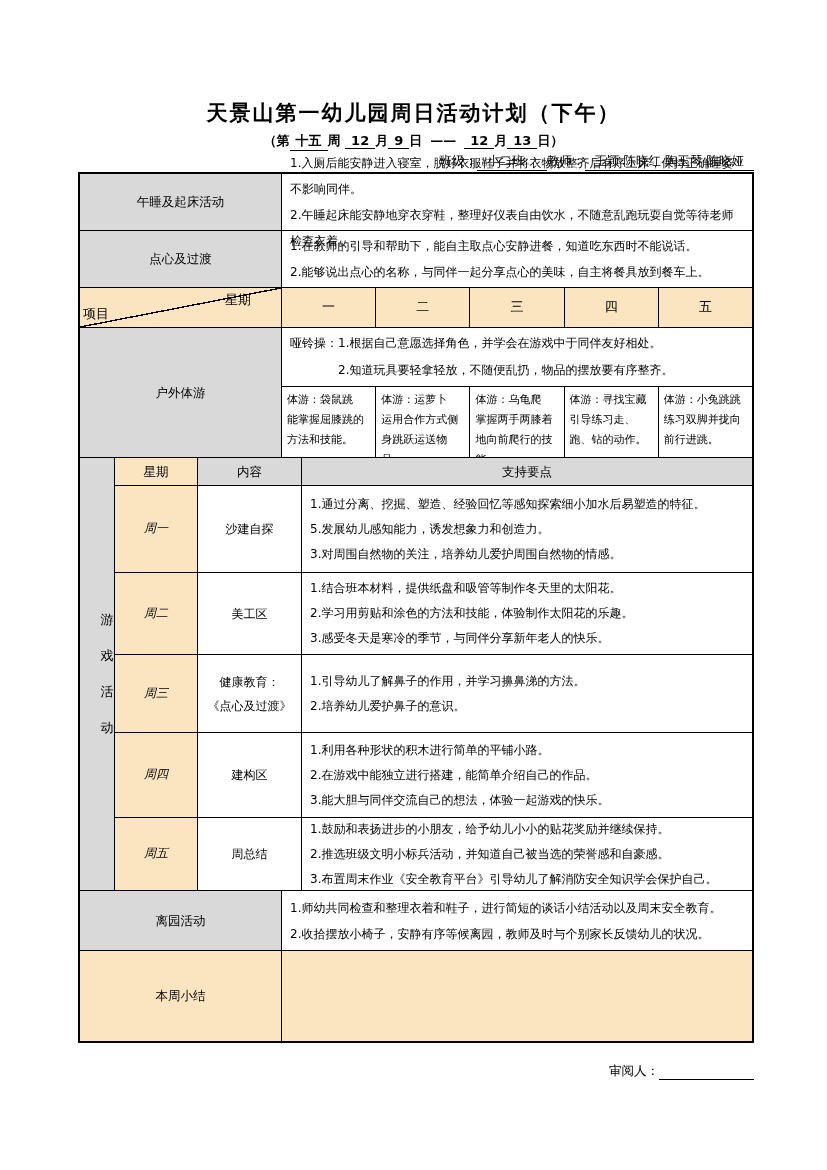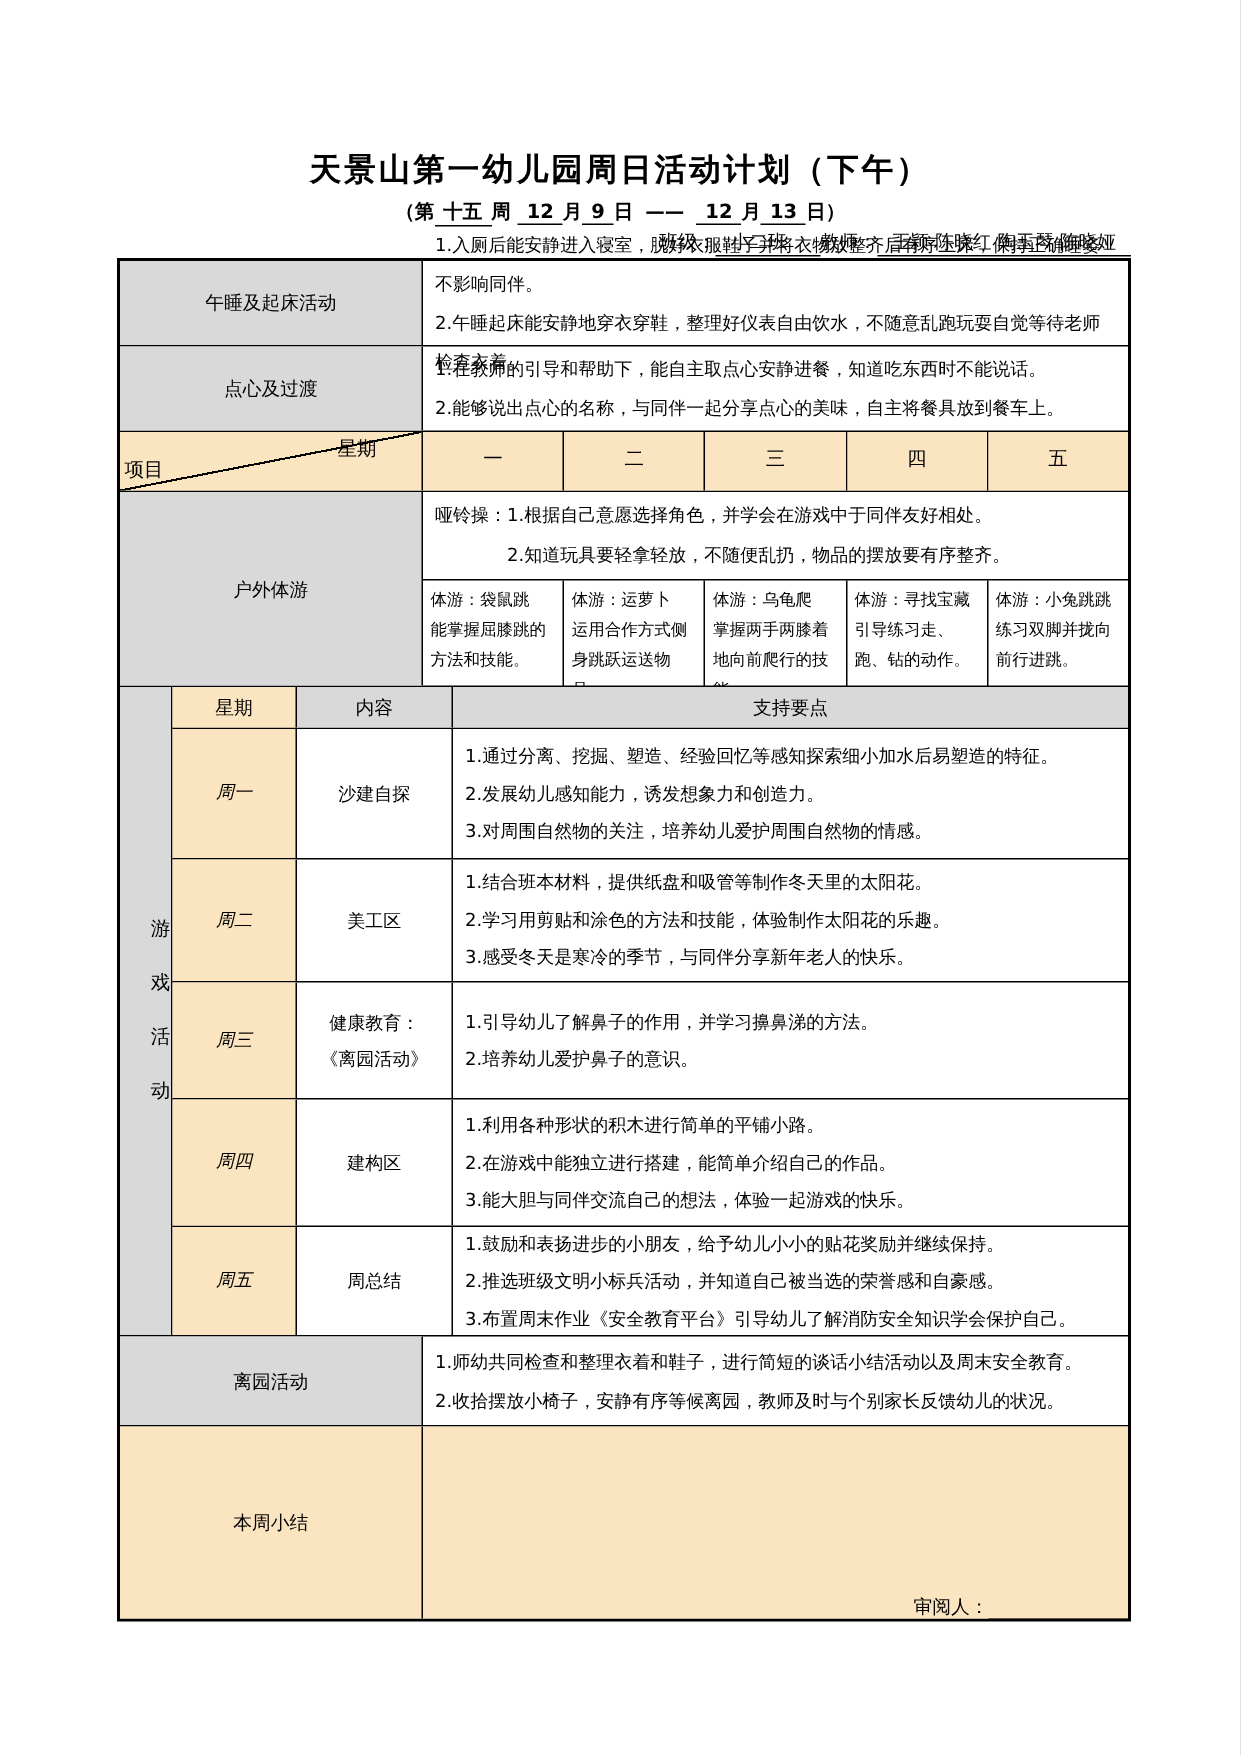--- a/index.html
+++ b/index.html
@@ -37,21 +37,21 @@
   .cell:last-child { border-right:none; }
   .gray { background:#d9d9d9; }
   .cream { background:#fbe5c1; }
   .lbl {
     width:202px; flex:0 0 202px; display:flex; align-items:center; justify-content:center;
     font-size:12.5px; text-align:center;
   }
   .content { flex:1; display:flex; flex-direction:column; justify-content:center; padding:4px 8px; }
   .content .line { line-height:26px; }
   .r1 { height:57px; } .r2 { height:57px; } .r3 { height:40px; }
-  .r4 { height:130px; } .r5 { height:433px; } .r6 { height:60px; } .r7 { height:128px; }
+  .r4 { height:130px; } .r5 { height:433px; } .r6 { height:60px; } .r7 { height:90px; }
   
   .diag {
     width:202px; flex:0 0 202px; position:relative; font-size:13px;
     background-image:linear-gradient(to bottom right,
       transparent calc(50% - 0.7px), #000 calc(50% - 0.7px),
       #000 calc(50% + 0.7px), transparent calc(50% + 0.7px));
   }
   .diag .top { position:absolute; top:2px; right:30px; }
   .diag .bottom { position:absolute; bottom:2px; left:3px; }
   .daycol { flex:1; display:flex; align-items:center; justify-content:center; font-size:13px; }
@@ -178,42 +178,42 @@
           <div class="g-h-points gray">支持要点</div>
         </div>
 
         <div class="g-row h87">
           <div class="g-day cream">周一</div>
           <div class="g-content">
             <div>沙建自探</div>
           </div>
           <div class="g-points">
             <div class="line">1.通过分离、挖掘、塑造、经验回忆等感知探索细小加水后易塑造的特征。</div>
-            <div class="line">2.发展幼儿感知能力，诱发想象力和创造力。</div>
+            <div class="line">5.发展幼儿感知能力，诱发想象力和创造力。</div>
             <div class="line">3.对周围自然物的关注，培养幼儿爱护周围自然物的情感。</div>
           </div>
         </div>
 
         <div class="g-row h82">
           <div class="g-day cream">周二</div>
           <div class="g-content">
             <div>美工区</div>
           </div>
           <div class="g-points">
             <div class="line">1.结合班本材料，提供纸盘和吸管等制作冬天里的太阳花。</div>
             <div class="line">2.学习用剪贴和涂色的方法和技能，体验制作太阳花的乐趣。</div>
             <div class="line">3.感受冬天是寒冷的季节，与同伴分享新年老人的快乐。</div>
           </div>
         </div>
 
         <div class="g-row h78">
           <div class="g-day cream">周三</div>
           <div class="g-content">
             <div>健康教育：</div>
-            <div>《离园活动》</div>
+            <div>《点心及过渡》</div>
           </div>
           <div class="g-points">
             <div class="line">1.引导幼儿了解鼻子的作用，并学习擤鼻涕的方法。</div>
             <div class="line">2.培养幼儿爱护鼻子的意识。</div>
           </div>
         </div>
 
         <div class="g-row h85">
           <div class="g-day cream">周四</div>
           <div class="g-content">

